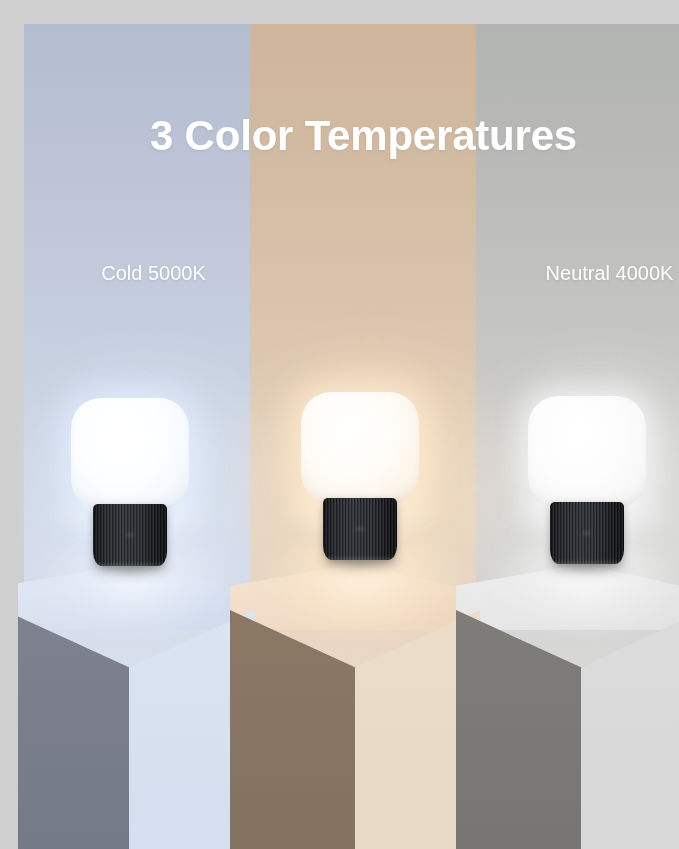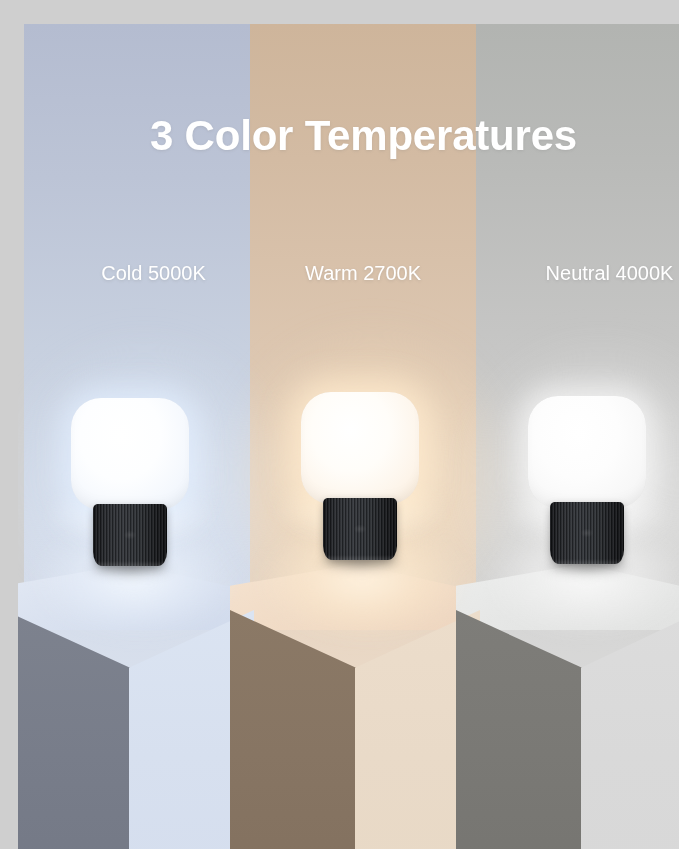--- a/index.html
+++ b/index.html
@@ -240,16 +240,15 @@
   <div class="lamp lamp-neutral">
     <div class="spill spill-neutral"></div>
     <div class="shade shade-neutral"></div>
     <div class="base-shadow"></div>
     <div class="base"></div>
   </div>
 
   <div id="title">3 Color Temperatures</div>
 
   <div class="col-label lab-cold">Cold 5000K</div>
-  <div class="col-label lab-warm">Warm 2700K</div>
   <div class="col-label lab-neutral">Neutral 4000K</div>
 
 </div>
 
 </body></html>

